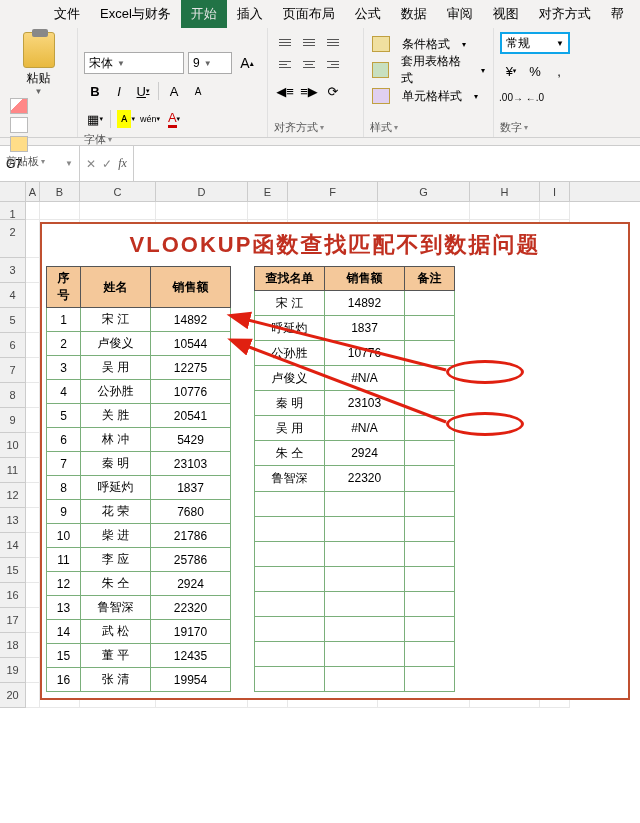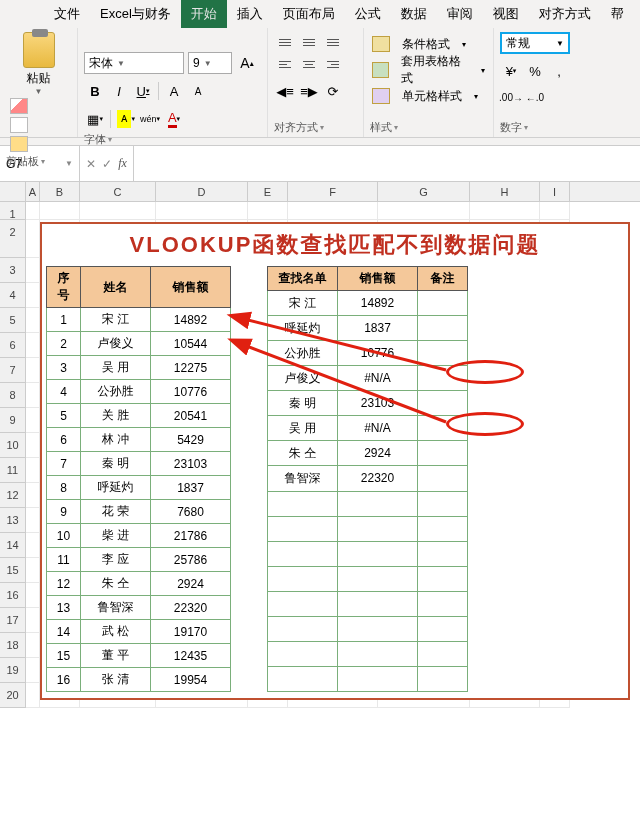--- a/index.html
+++ b/index.html
@@ -61,21 +61,21 @@
 .rh.r2 { height: 38px; }
 .cells { position: relative; flex: 1; }
 .cell-row { display: flex; height: 25px; }
 .cell-row.r1 { height: 18px; }
 .cell-row.r2 { height: 38px; }
 .cell { border-right: 1px solid #e8e8e8; border-bottom: 1px solid #e8e8e8; }
 
 
 .sheet-content { position: absolute; left: 14px; top: 20px; width: 590px; border: 2px solid #c05030; background: #fff; }
 .title-h { background: #fff; color: #c03020; font-size: 22px; font-weight: bold; text-align: center; padding: 6px 0; font-family: SimHei, sans-serif; letter-spacing: 2px; }
-.tables { display: flex; padding: 0 4px 6px 4px; gap: 36px; }
+.tables { display: flex; padding: 0 4px 6px 4px; gap: 23px; }
 table.data { border-collapse: collapse; }
 table.data th { background: #f4c89a; border: 1px solid #555; padding: 3px 6px; font-size: 12px; font-weight: bold; height: 22px; }
 table.data td { border: 1px solid #7aaf7a; text-align: center; padding: 0 4px; font-size: 12px; height: 24px; background: #fff; }
 .t1 { }
 .t1 .c-idx { width: 34px; }
 .t1 .c-name { width: 70px; }
 .t1 .c-amt { width: 80px; }
 .t2 .c-name { width: 70px; }
 .t2 .c-amt { width: 80px; }
 .t2 .c-note { width: 50px; }

